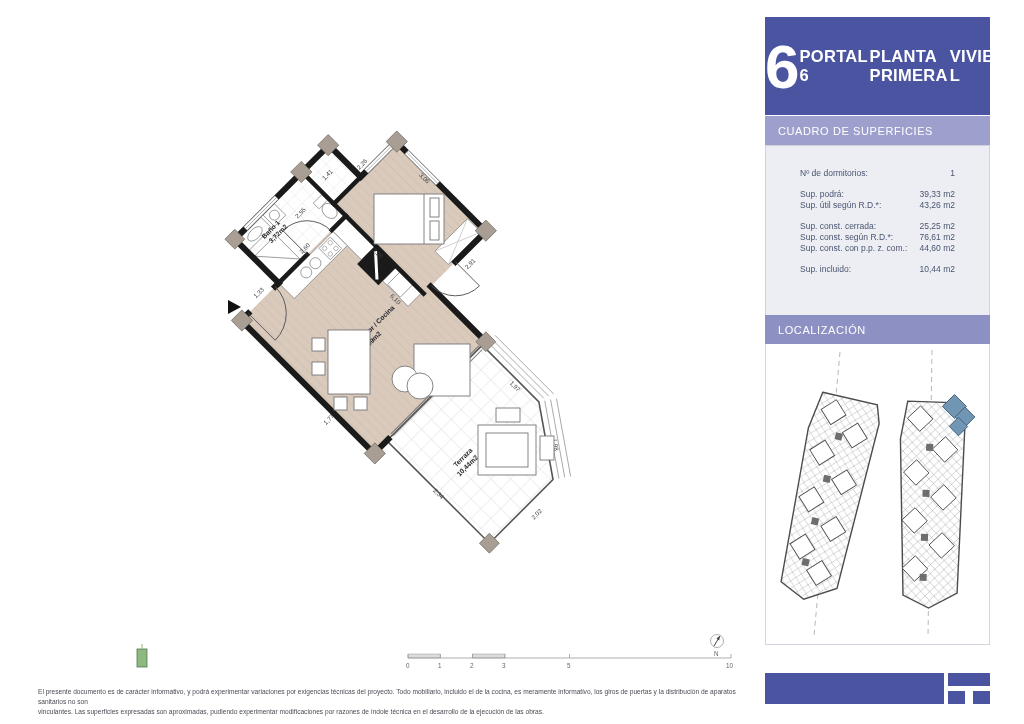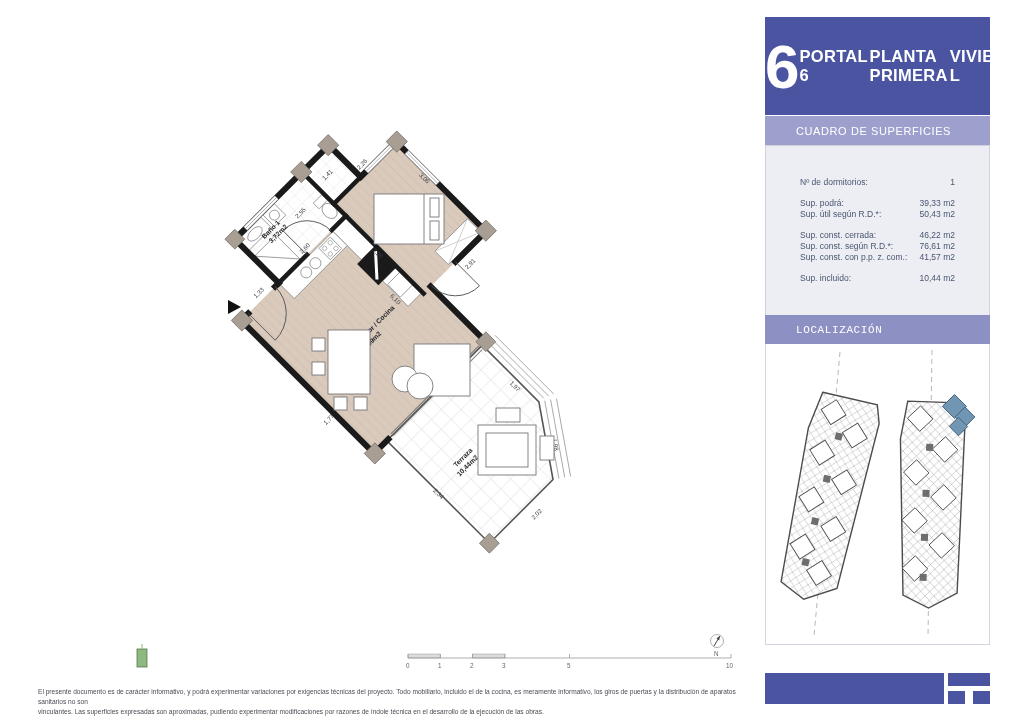--- a/index.html
+++ b/index.html
@@ -3,24 +3,24 @@
 <meta charset="utf-8">
 <style>
   html,body{margin:0;padding:0;background:#fff;}
   body{width:1024px;height:724px;position:relative;font-family:"Liberation Sans",sans-serif;overflow:hidden;}
   .abs{position:absolute;}
   
   .sb-header{left:765px;top:17px;width:225px;height:98px;background:#4a54a0;color:#fff;display:flex;align-items:center;}
   .sb-bignum{font-size:62px;font-weight:bold;width:68px;text-align:center;line-height:1;margin-top:2px;}
   .sb-lines{display:flex;flex-direction:row;gap:2px;align-items:flex-end;}
   .sb-line{font-size:16.5px;font-weight:bold;letter-spacing:.3px;}
-  .sb-band{left:765px;width:225px;height:29px;color:#fff;font-size:11px;letter-spacing:.6px;display:flex;align-items:center;padding-left:31px;box-sizing:border-box;}
+  .sb-band{left:765px;width:225px;height:29px;color:#fff;font-size:11px;letter-spacing:.6px;display:flex;align-items:center;padding-left:13px;box-sizing:border-box;}
   .band1{top:116px;background:#9da0cc;}
-  .band2{top:315px;background:#8d90c3;font-family:Liberation Mono, monospace;}
-  .sb-table{left:765px;top:145px;width:225px;height:192px;background:#eceef3;border:1px solid #cfd1dd;box-sizing:border-box;padding:31px 34px 0 34px;color:#4a5570;font-size:8.5px;}
+  .band2{top:315px;background:#8d90c3;}
+  .sb-table{left:765px;top:145px;width:225px;height:192px;background:#eceef3;border:1px solid #cfd1dd;box-sizing:border-box;padding:22px 34px 0 34px;color:#4a5570;font-size:8.5px;}
   .t-row{display:flex;justify-content:space-between;line-height:11px;}
   .t-gap{height:10px;}
   .sb-loc{left:765px;top:344px;width:225px;height:301px;background:#fff;border:1px solid #d4d5de;border-top:none;box-sizing:border-box;}
   .sb-bar{left:765px;top:673px;width:179px;height:31px;background:#4a54a0;}
   .logo-top{left:948px;top:673px;width:42px;height:13px;background:#4a54a0;}
   .logo-sq1{left:948px;top:691px;width:17px;height:13px;background:#4a54a0;}
   .logo-sq2{left:973px;top:691px;width:17px;height:13px;background:#4a54a0;}
   
   .disclaimer{left:38px;top:687px;width:712px;font-size:6.6px;line-height:1.55;color:#4b4b55;}
   .disclaimer span{display:block;}
@@ -259,34 +259,34 @@
       <span>Nº de dormitorios:</span>
       <span>1</span>
     </div>
   <div class="t-gap"></div>
   <div class="t-row">
       <span>Sup. podrá:</span>
       <span>39,33 m2</span>
     </div>
   <div class="t-row">
       <span>Sup. útil según R.D.*:</span>
-      <span>50,43 m2</span>
+      <span>43,26 m2</span>
     </div>
   <div class="t-gap"></div>
   <div class="t-row">
       <span>Sup. const. cerrada:</span>
-      <span>46,22 m2</span>
+      <span>25,25 m2</span>
     </div>
   <div class="t-row">
       <span>Sup. const. según R.D.*:</span>
       <span>76,61 m2</span>
     </div>
   <div class="t-row">
       <span>Sup. const. con p.p. z. com.:</span>
-      <span>41,57 m2</span>
+      <span>44,60 m2</span>
     </div>
   <div class="t-gap"></div>
   <div class="t-row">
       <span>Sup. incluido:</span>
       <span>10,44 m2</span>
     </div>
 </div>
 
 <div class="abs sb-band band2">LOCALIZACIÓN</div>
 

